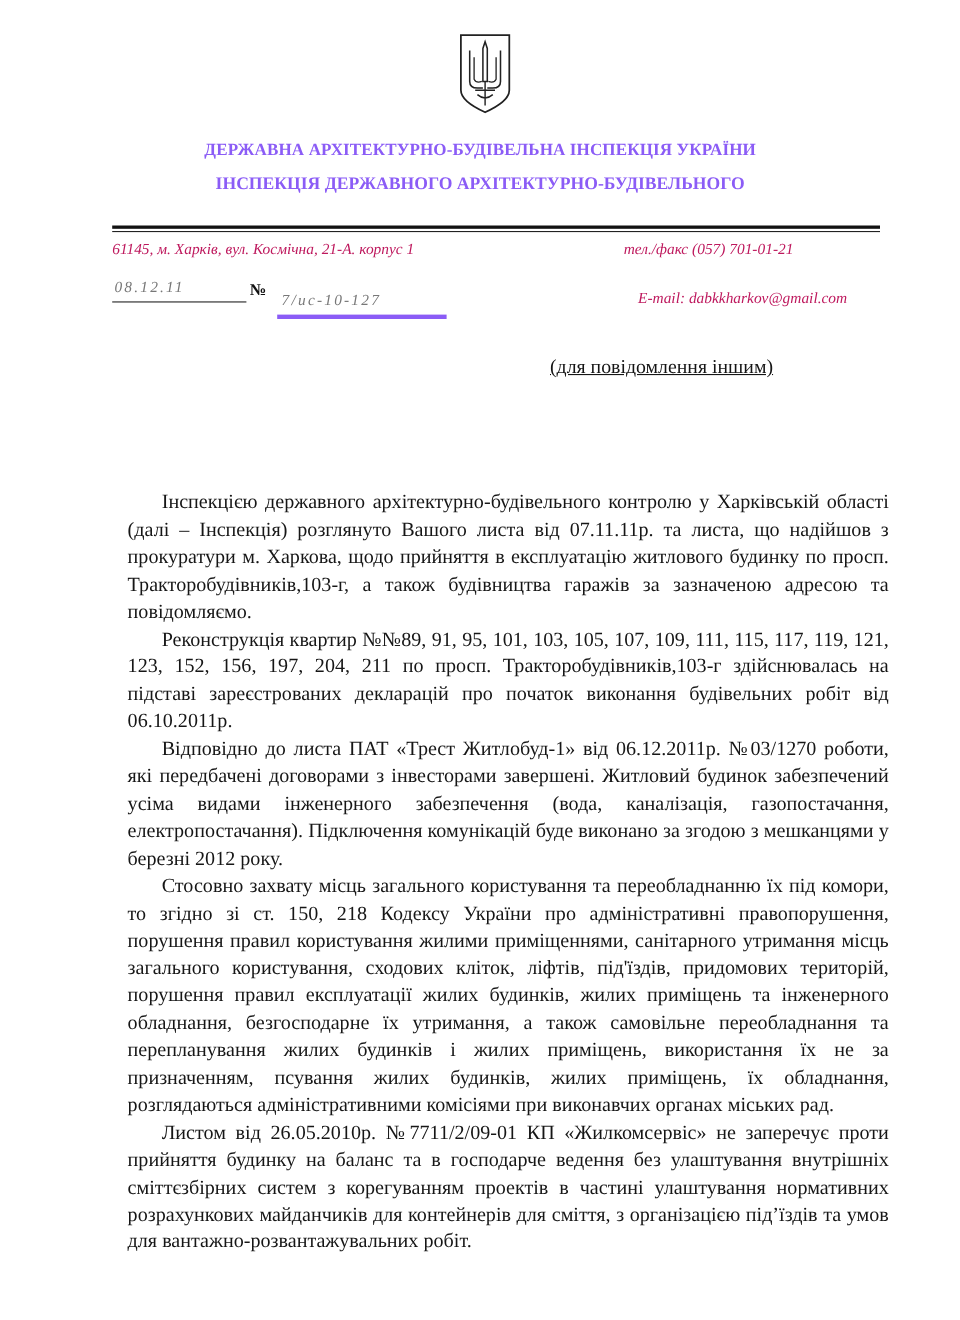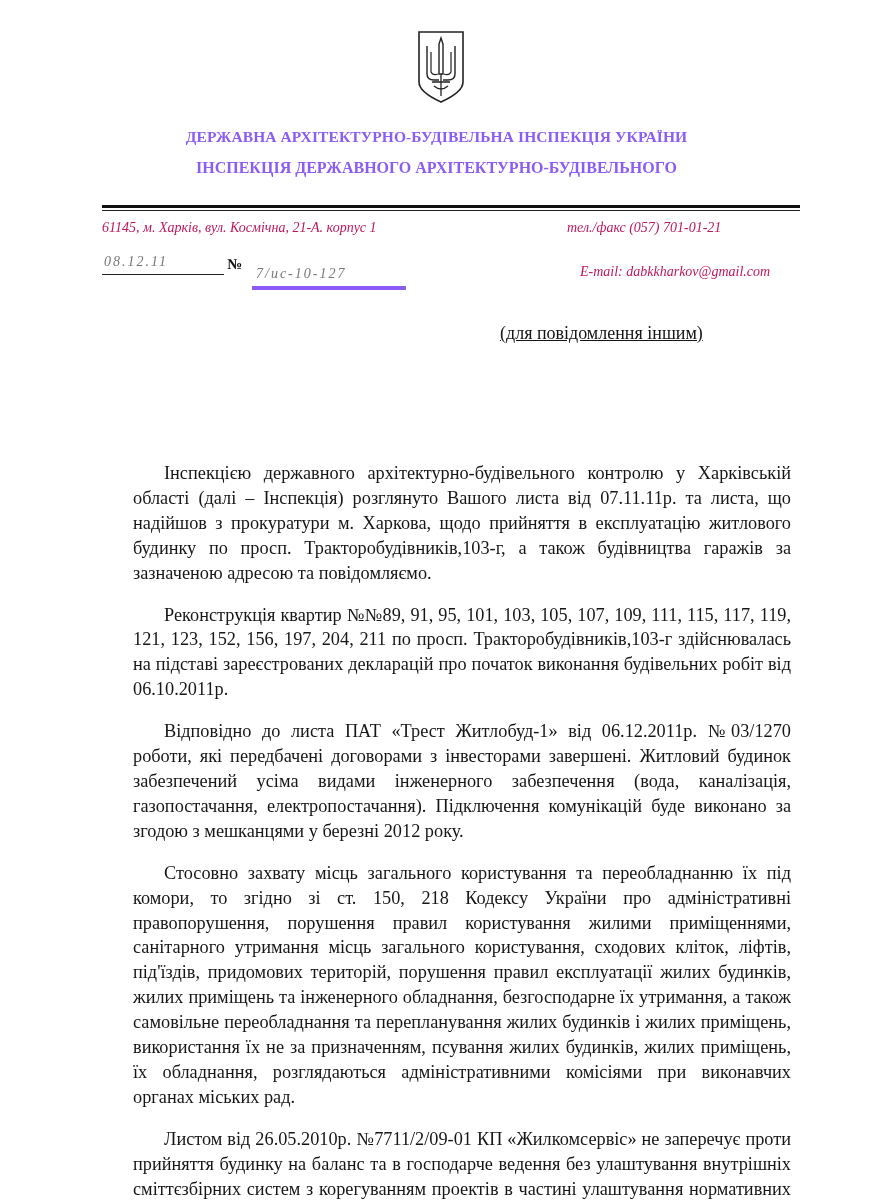--- a/index.html
+++ b/index.html
@@ -28,21 +28,21 @@
     .reg-no-label { position: absolute; left: 125px; top: 2px; font-weight: bold; font-size: 15px; color: #111; }
     .reg-number {
       position: absolute; left: 150px; top: 12px; width: 150px; border-bottom: 4px solid #8b5cf6;
       font-style: italic; font-size: 14px; color: #777; letter-spacing: 2px; padding-left: 4px; height: 20px;
     }
     .recipient { position: absolute; left: 500px; top: 323px; font-size: 18px; color: #151515; text-decoration: underline; }
     .body-text {
       position: absolute; left: 116px; top: 444px; width: 692px;
       font-size: 18.3px; line-height: 24.9px; text-align: justify; color: #161616;
     }
-    .body-text p { margin: 17px; text-indent: 31px; }
+    .body-text p { margin: 0; text-indent: 31px; }
   </style>
 </head>
 <body>
 
 <svg class="emblem" viewBox="0 0 50 74">
   <path d="M3 2 H47 V52 Q47 62 25 72 Q3 62 3 52 Z" fill="none" stroke="#222" stroke-width="1.6"></path>
   <path d="M25 8 L27 14 L27 44 L23 44 L23 14 Z" fill="none" stroke="#222" stroke-width="1.4"></path>
   <path d="M11 16 L11 44 Q11 50 18 50 L23 50" fill="none" stroke="#222" stroke-width="1.4"></path>
   <path d="M39 16 L39 44 Q39 50 32 50 L27 50" fill="none" stroke="#222" stroke-width="1.4"></path>
   <path d="M15 22 L15 42 Q17 46 22 44" fill="none" stroke="#222" stroke-width="1.2"></path>

